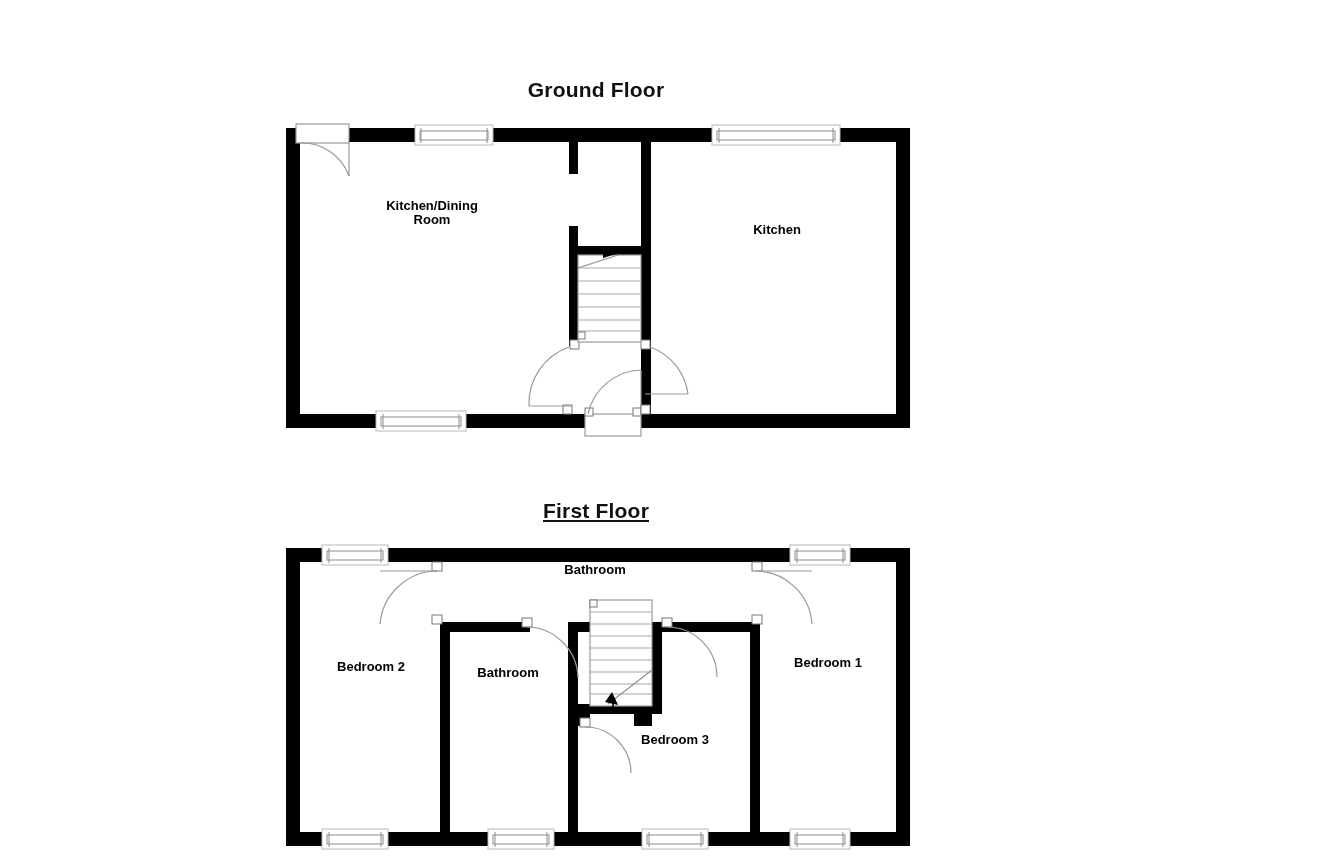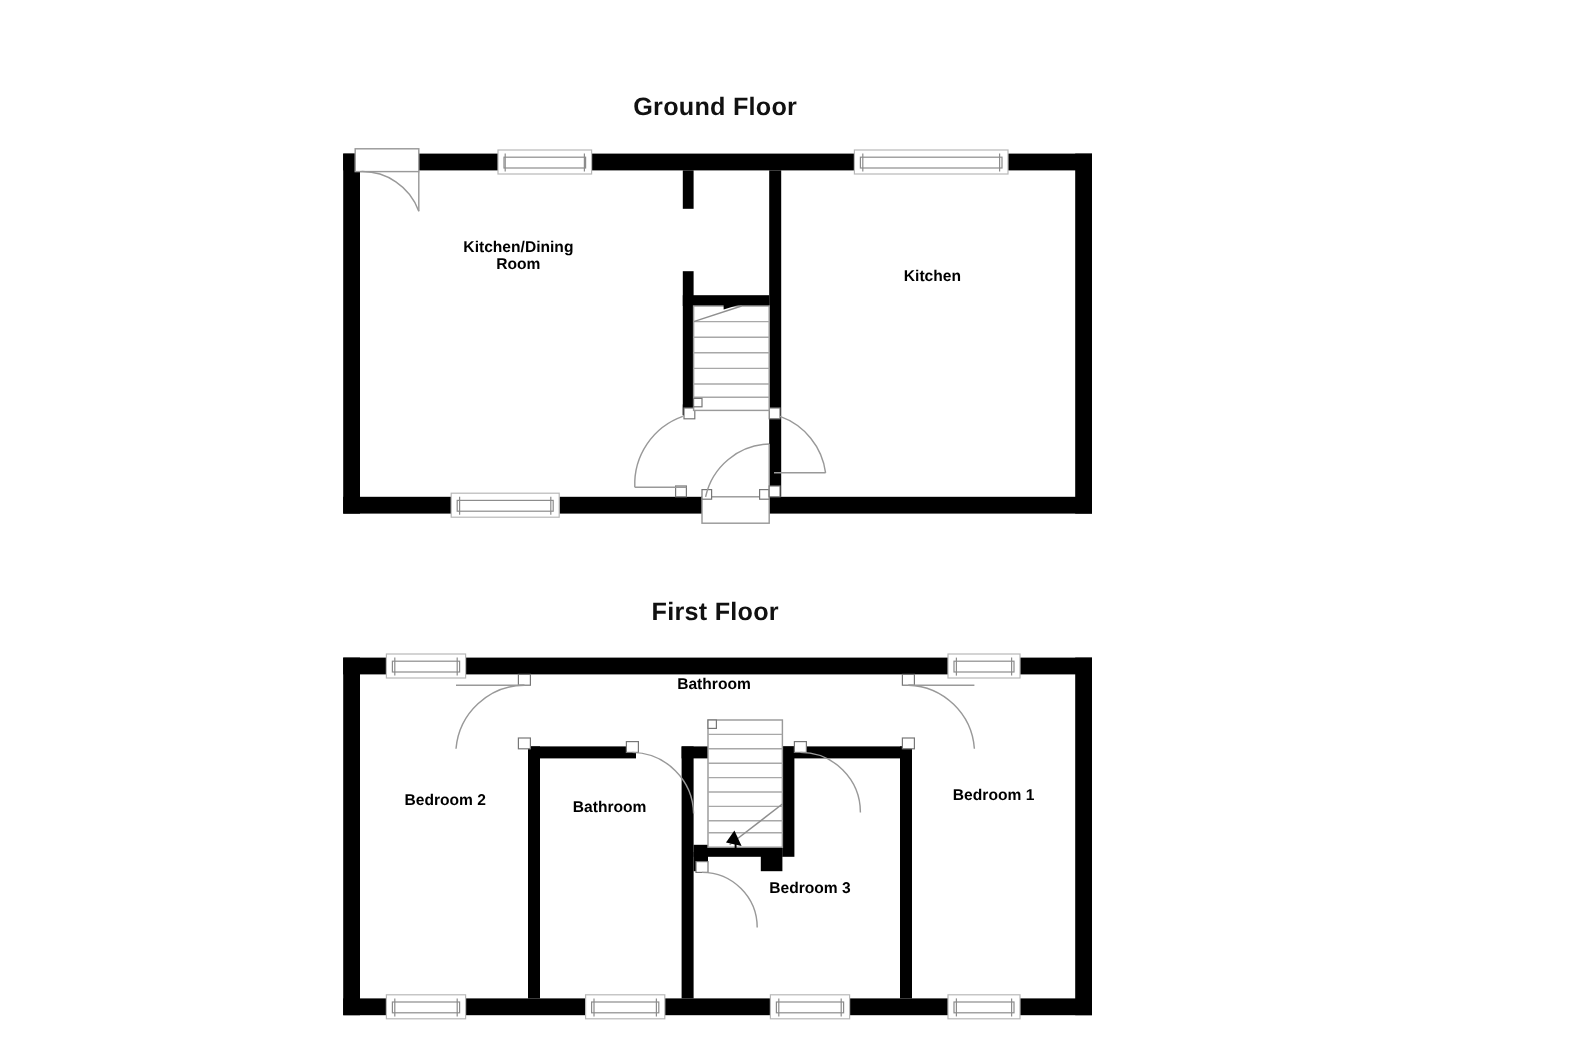--- a/index.html
+++ b/index.html
@@ -23,21 +23,21 @@
     position: absolute;
     text-align: center;
     font-weight: bold;
     font-size: 21px;
     color: #111111;
     letter-spacing: 0.2px;
     white-space: nowrap;
     transform: translateX(-50%);
   }
   #ground-title { left: 596px; top: 78px; }
-  #first-title  { left: 596px; top: 499px; }
+  #first-title  { left: 596px; top: 499px; text-decoration: underline; }
 
   .room-label {
     position: absolute;
     text-align: center;
     font-weight: bold;
     font-size: 13px;
     color: #000000;
     white-space: nowrap;
     transform: translateX(-50%);
     line-height: 1.1;

